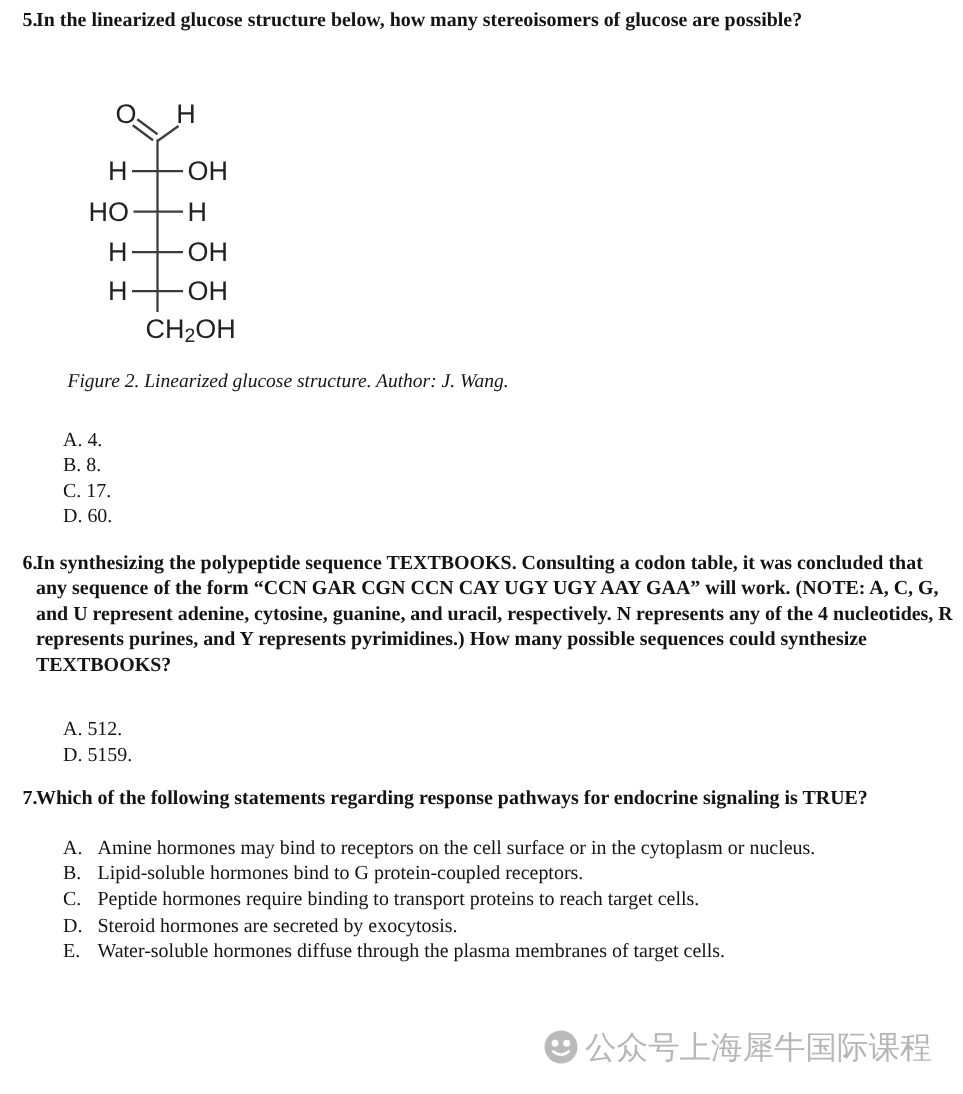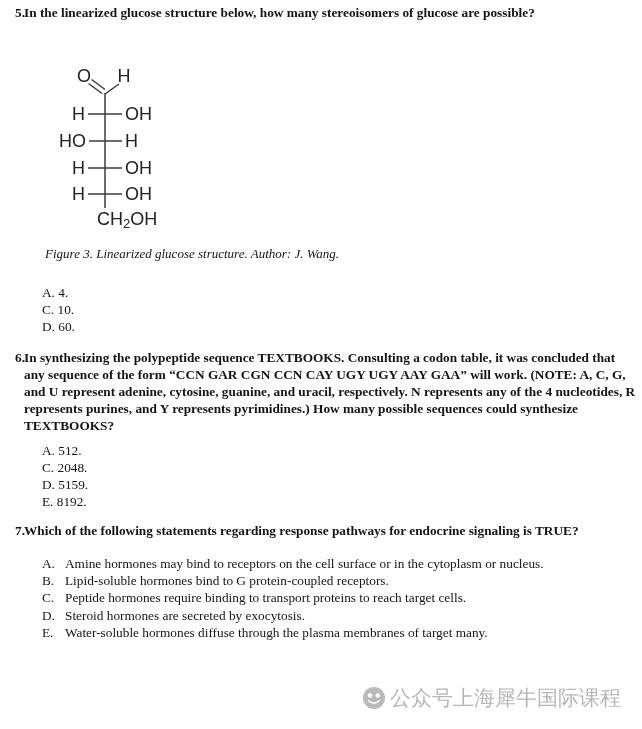--- a/index.html
+++ b/index.html
@@ -21,21 +21,21 @@
 
   svg.structure { display:block; margin:38px 0 0 58px; }
   .struct-label { font-family:"Liberation Sans", sans-serif; font-size:18px; fill:#222; }
   .struct-sub   { font-family:"Liberation Sans", sans-serif; font-size:13px; fill:#222; }
   svg.structure line { stroke:#3c3c3c; stroke-width:1.5; }
 
   .caption { font-style:italic; font-size:13px; line-height:16px; margin:12px 0 0 45px; }
 
   .options  { margin:22px 0 0 42px; font-size:13.3px; line-height:17px; }
   .options5 { }
-  .options6 { margin-top:8px; }
+  .options6 { margin-top:26px; }
 
   #q6-block { margin-top:14px; }
   #q7-block { margin-top:12px; }
 
   .options7 { margin:16px 0 0 42px; font-size:13.3px; line-height:17.2px; }
   .opt7 { display:flex; }
   .opt7 .letter { flex:none; width:23px; }
   .opt7 .otext  { flex:1; padding-right:2px; }
 
   .watermark {
@@ -92,38 +92,37 @@
     <text class="struct-label" x="27" y="115" text-anchor="end">H</text>
     <text class="struct-label" x="67" y="115" text-anchor="start">OH</text>
 
     <line x1="30" y1="135" x2="64" y2="135"></line>
     <text class="struct-label" x="27" y="141" text-anchor="end">H</text>
     <text class="struct-label" x="67" y="141" text-anchor="start">OH</text>
 
     <text x="39" y="166"><tspan class="struct-label">CH</tspan><tspan class="struct-sub" dy="3">2</tspan><tspan class="struct-label" dy="-3">OH</tspan></text>
   </svg>
 
-  <div class="caption">Figure 3. Linearized glucose structure. Author: J. Wang.</div>
+  <div class="caption">Figure 2. Linearized glucose structure. Author: J. Wang.</div>
 
   <div class="options options5">
     <div>A. 4.</div>
-    <div>C. 10.</div>
+    <div>B. 8.</div>
+    <div>C. 17.</div>
     <div>D. 60.</div>
   </div>
 
   <div class="question" id="q6-block">
     <span class="qnum">6.</span>
     <div class="qtext">In synthesizing the polypeptide sequence TEXTBOOKS. Consulting a codon table, it was concluded that any sequence of the form “CCN GAR CGN CCN CAY UGY UGY AAY GAA” will work. (NOTE: A, C, G, and U represent adenine, cytosine, guanine, and uracil, respectively. N represents any of the 4 nucleotides, R represents purines, and Y represents pyrimidines.) How many possible sequences could synthesize TEXTBOOKS?</div>
   </div>
 
   <div class="options options6">
     <div>A. 512.</div>
-    <div>C. 2048.</div>
     <div>D. 5159.</div>
-    <div>E. 8192.</div>
   </div>
 
   <div class="question" id="q7-block">
     <span class="qnum">7.</span>
     <div class="qtext">Which of the following statements regarding response pathways for endocrine signaling is TRUE?</div>
   </div>
 
   <div class="options7">
     <div class="opt7">
       <span class="letter">A.</span>
@@ -136,17 +135,17 @@
     <div class="opt7">
       <span class="letter">C.</span>
       <span class="otext">Peptide hormones require binding to transport proteins to reach target cells.</span>
     </div>
     <div class="opt7">
       <span class="letter">D.</span>
       <span class="otext">Steroid hormones are secreted by exocytosis.</span>
     </div>
     <div class="opt7">
       <span class="letter">E.</span>
-      <span class="otext">Water-soluble hormones diffuse through the plasma membranes of target many.</span>
+      <span class="otext">Water-soluble hormones diffuse through the plasma membranes of target cells.</span>
     </div>
   </div>
 
 </div>
 
 </body></html>

